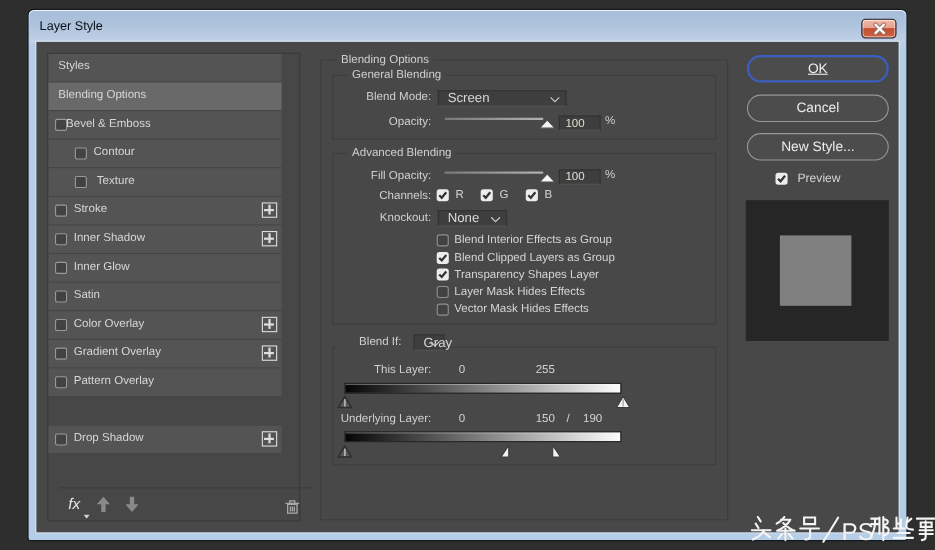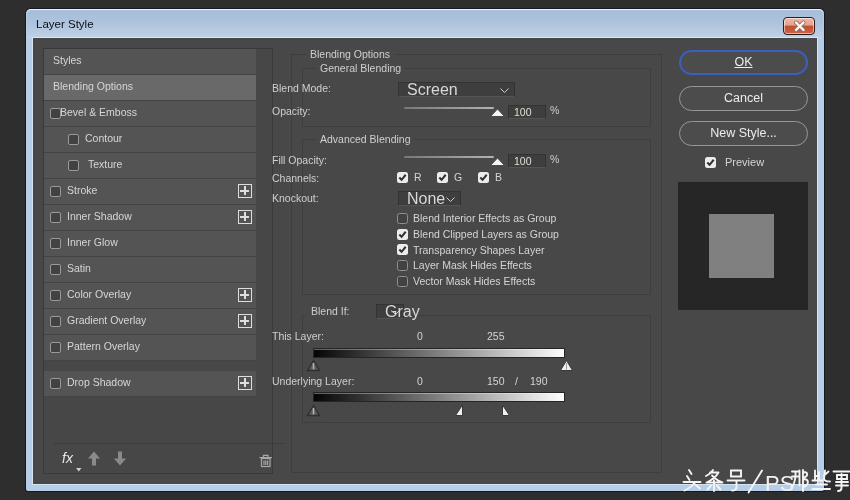--- a/index.html
+++ b/index.html
@@ -31,23 +31,23 @@
   .row .plus { position:absolute; right:4px; top:5px; width:14px; height:14px;
     border:1.4px solid #dedede; }
   .row .plus::before { content:""; position:absolute; left:1.1px; top:4.5px;
     width:9px; height:2.2px; background:#dedede; }
   .row .plus::after { content:""; position:absolute; left:4.5px; top:1.1px;
     width:2.2px; height:9px; background:#dedede; }
   
   .fs { position:absolute; border:1px solid #3e3e3e; }
   .fs .legend { position:absolute; top:-8px; background:#484848; padding:0 4px;
     font-size:10.5px; color:#cfcfcf; line-height:14px; }
-  .lbl { position:absolute; font-size:10.5px; color:#cfcfcf; }
+  .lbl { position:absolute; font-size:10.5px; color:#cfcfcf; text-align:right; }
   .dd { position:absolute; background:#3e3e3e; border:1px solid #333;
-    border-bottom-color:#555; color:#d8d8d8; font-size:16px; }
+    border-bottom-color:#555; color:#d8d8d8; font-size:12px; }
   .dd .tx { position:absolute; left:8px; top:0px; line-height:13px; }
   .dd svg { position:absolute; }
   .numbox { position:absolute; width:38px; height:14px; background:#3e3e3e;
     border:1px solid #333; border-bottom-color:#555; color:#e2ddd0; font-size:10.5px;
     text-align:left; padding-left:5px; line-height:13px; }
   .pct { position:absolute; font-size:10.5px; color:#cfcfcf; }
   .track { position:absolute; height:2px;
     background:linear-gradient(90deg,#787878,#b2b2b2); border-radius:1px; }
   .cbx { position:absolute; width:11px; height:11px; background:#ececec;
     border-radius:2.5px; }
@@ -94,21 +94,21 @@
       <div class="row" style="top:52px"><i class="cb" style="left:6px"></i><span style="margin-left:16px">Bevel &amp; Emboss</span></div>
       <div class="row" style="top:78px"><i class="cb" style="left:24px"></i><span style="margin-left:41px">Contour</span></div>
       <div class="row" style="top:104px"><i class="cb" style="left:24px"></i><span style="margin-left:44px">Texture</span></div>
       <div class="row" style="top:130px"><i class="cb" style="left:6px"></i><span style="margin-left:23px">Stroke</span><b class="plus"></b></div>
       <div class="row" style="top:156px"><i class="cb" style="left:6px"></i><span style="margin-left:23px">Inner Shadow</span><b class="plus"></b></div>
       <div class="row" style="top:182px"><i class="cb" style="left:6px"></i><span style="margin-left:23px">Inner Glow</span></div>
       <div class="row" style="top:208px"><i class="cb" style="left:6px"></i><span style="margin-left:23px">Satin</span></div>
       <div class="row" style="top:234px"><i class="cb" style="left:6px"></i><span style="margin-left:23px">Color Overlay</span><b class="plus"></b></div>
       <div class="row" style="top:260px"><i class="cb" style="left:6px"></i><span style="margin-left:23px">Gradient Overlay</span><b class="plus"></b></div>
       <div class="row" style="top:286px"><i class="cb" style="left:6px"></i><span style="margin-left:23px">Pattern Overlay</span></div>
-      <div class="row" style="top:322px"><i class="cb" style="left:6px"></i><span style="margin-left:23px">Drop Shadow</span><b class="plus"></b></div>
+      <div class="row" style="top:338px"><i class="cb" style="left:6px"></i><span style="margin-left:23px">Drop Shadow</span><b class="plus"></b></div>
       <div id="fxbar">
         <svg width="228" height="31">
           <text x="8" y="19" font-size="14" font-style="italic" fill="#e6e6e6" font-family="Liberation Sans">fx</text>
           <path d="M22 24 l5.5 0 l-2.75 3.5 z" fill="#cfcfcf"></path>
           <path d="M34 14.5 l6 -7 l6 7 h-4 v7 h-4 v-7 z" fill="#8a8a8a"></path>
           <path d="M60 14.5 l6 7 l6 -7 h-4 v-7 h-4 v7 z" fill="#8a8a8a"></path>
           <g stroke="#a8a8a8" fill="none" stroke-width="1.2">
             <rect x="207.5" y="14.5" width="8.5" height="8"></rect>
             <path d="M205.5 13.6 h12.5"></path>
             <path d="M209.5 13.5 v-2.2 h4.5 v2.2"></path>

